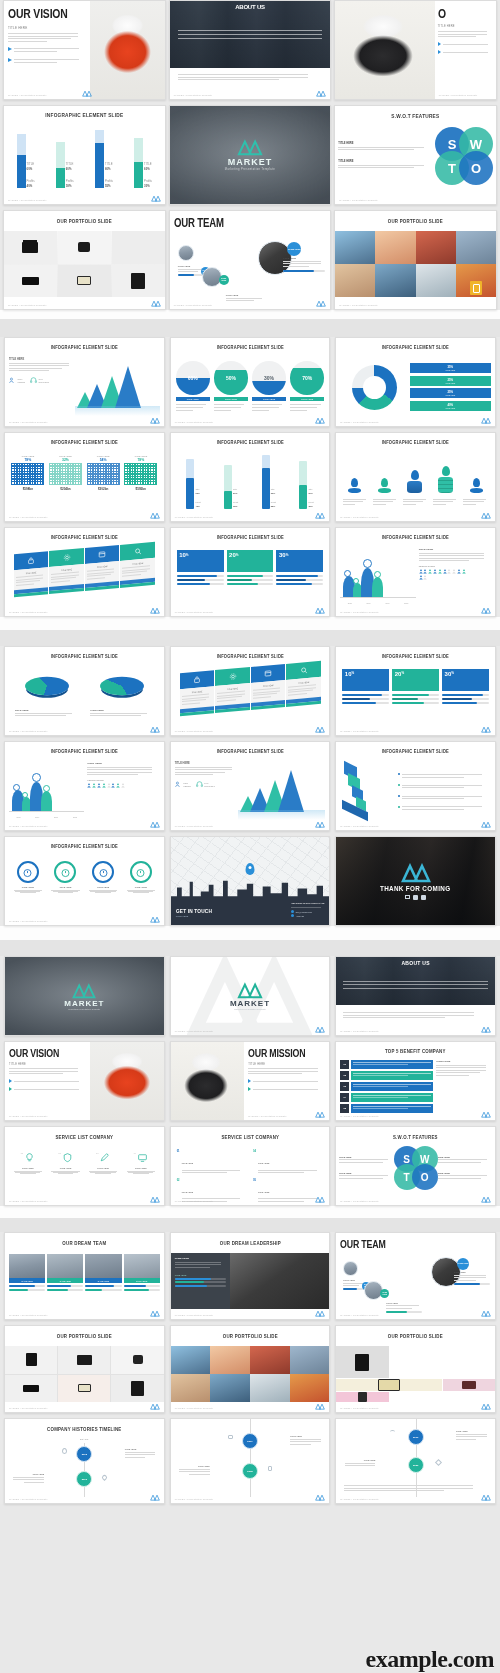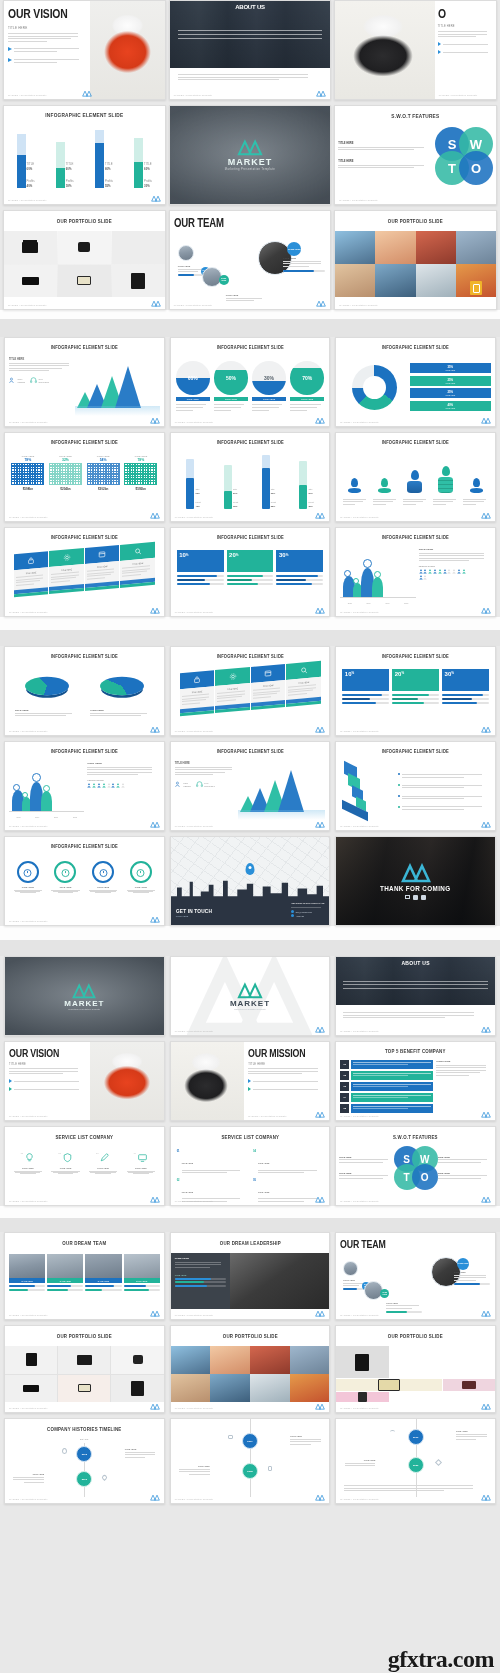--- a/index.html
+++ b/index.html
@@ -2033,14 +2033,14 @@
         <div class="footer-note">MARKET | Presentation Template</div>
         <div class="logo-mark">
             <svg viewBox="0 0 30 20">
               <path d="M2 18 L9 3 L16 18 Z M14 18 L21 3 L28 18 Z" fill="none" stroke="#2a8fd8" stroke-width="2.2"></path>
             </svg>
           </div>
       </div>
     </div>
   </div>
 
-  <div class="wm">gfxtra.com</div>
+  <div class="wm">example.com</div>
 </div>
 
 </body></html>

